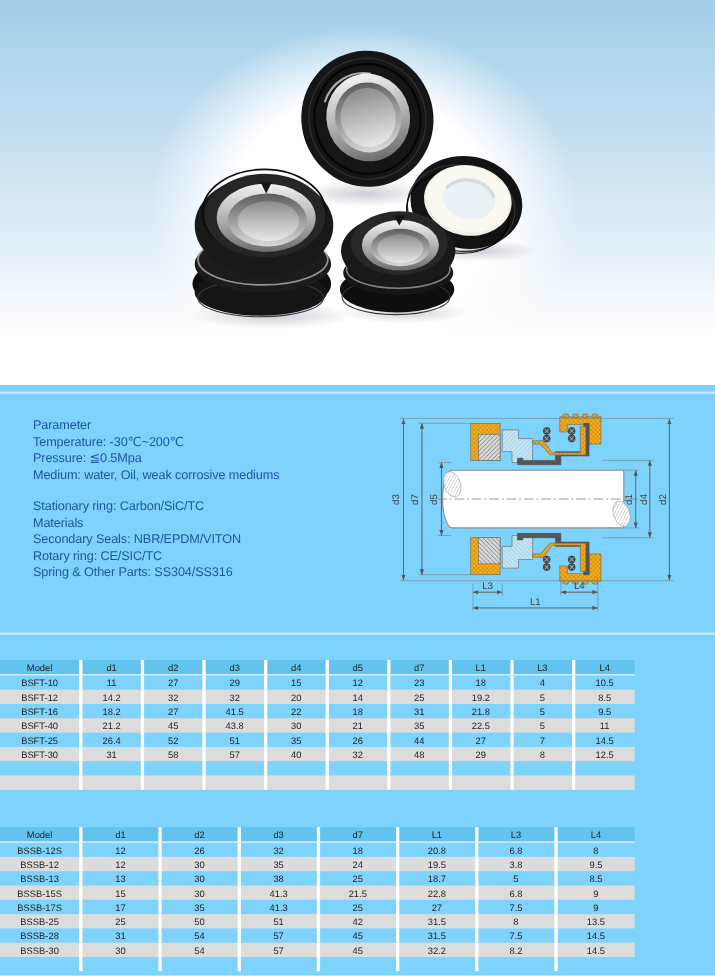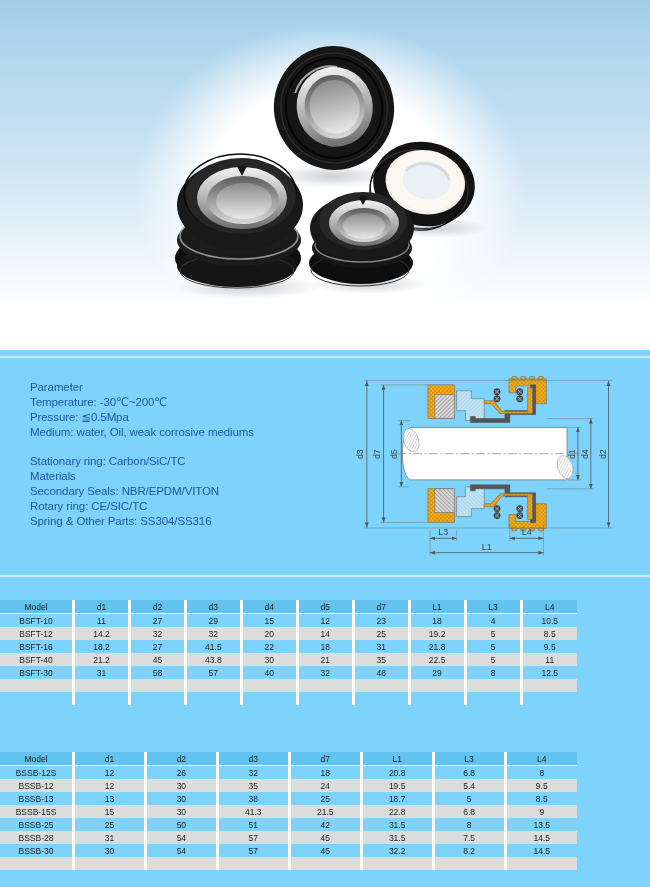--- a/index.html
+++ b/index.html
@@ -301,20 +301,32 @@
           <td>45</td>
           <td>43.8</td>
           <td>30</td>
           <td>21</td>
           <td>35</td>
           <td>22.5</td>
           <td>5</td>
           <td>11</td>
         </tr>
         <tr>
+          <td>BSFT-25</td>
+          <td>26.4</td>
+          <td>52</td>
+          <td>51</td>
+          <td>35</td>
+          <td>26</td>
+          <td>44</td>
+          <td>27</td>
+          <td>7</td>
+          <td>14.5</td>
+        </tr>
+        <tr>
           <td>BSFT-30</td>
           <td>31</td>
           <td>58</td>
           <td>57</td>
           <td>40</td>
           <td>32</td>
           <td>48</td>
           <td>29</td>
           <td>8</td>
           <td>12.5</td>
@@ -370,21 +382,21 @@
           <td>6.8</td>
           <td>8</td>
         </tr>
         <tr>
           <td>BSSB-12</td>
           <td>12</td>
           <td>30</td>
           <td>35</td>
           <td>24</td>
           <td>19.5</td>
-          <td>5.4</td>
+          <td>3.8</td>
           <td>9.5</td>
         </tr>
         <tr>
           <td>BSSB-13</td>
           <td>13</td>
           <td>30</td>
           <td>38</td>
           <td>25</td>
           <td>18.7</td>
           <td>5</td>
@@ -394,20 +406,30 @@
           <td>BSSB-15S</td>
           <td>15</td>
           <td>30</td>
           <td>41.3</td>
           <td>21.5</td>
           <td>22.8</td>
           <td>6.8</td>
           <td>9</td>
         </tr>
         <tr>
+          <td>BSSB-17S</td>
+          <td>17</td>
+          <td>35</td>
+          <td>41.3</td>
+          <td>25</td>
+          <td>27</td>
+          <td>7.5</td>
+          <td>9</td>
+        </tr>
+        <tr>
           <td>BSSB-25</td>
           <td>25</td>
           <td>50</td>
           <td>51</td>
           <td>42</td>
           <td>31.5</td>
           <td>8</td>
           <td>13.5</td>
         </tr>
         <tr>

